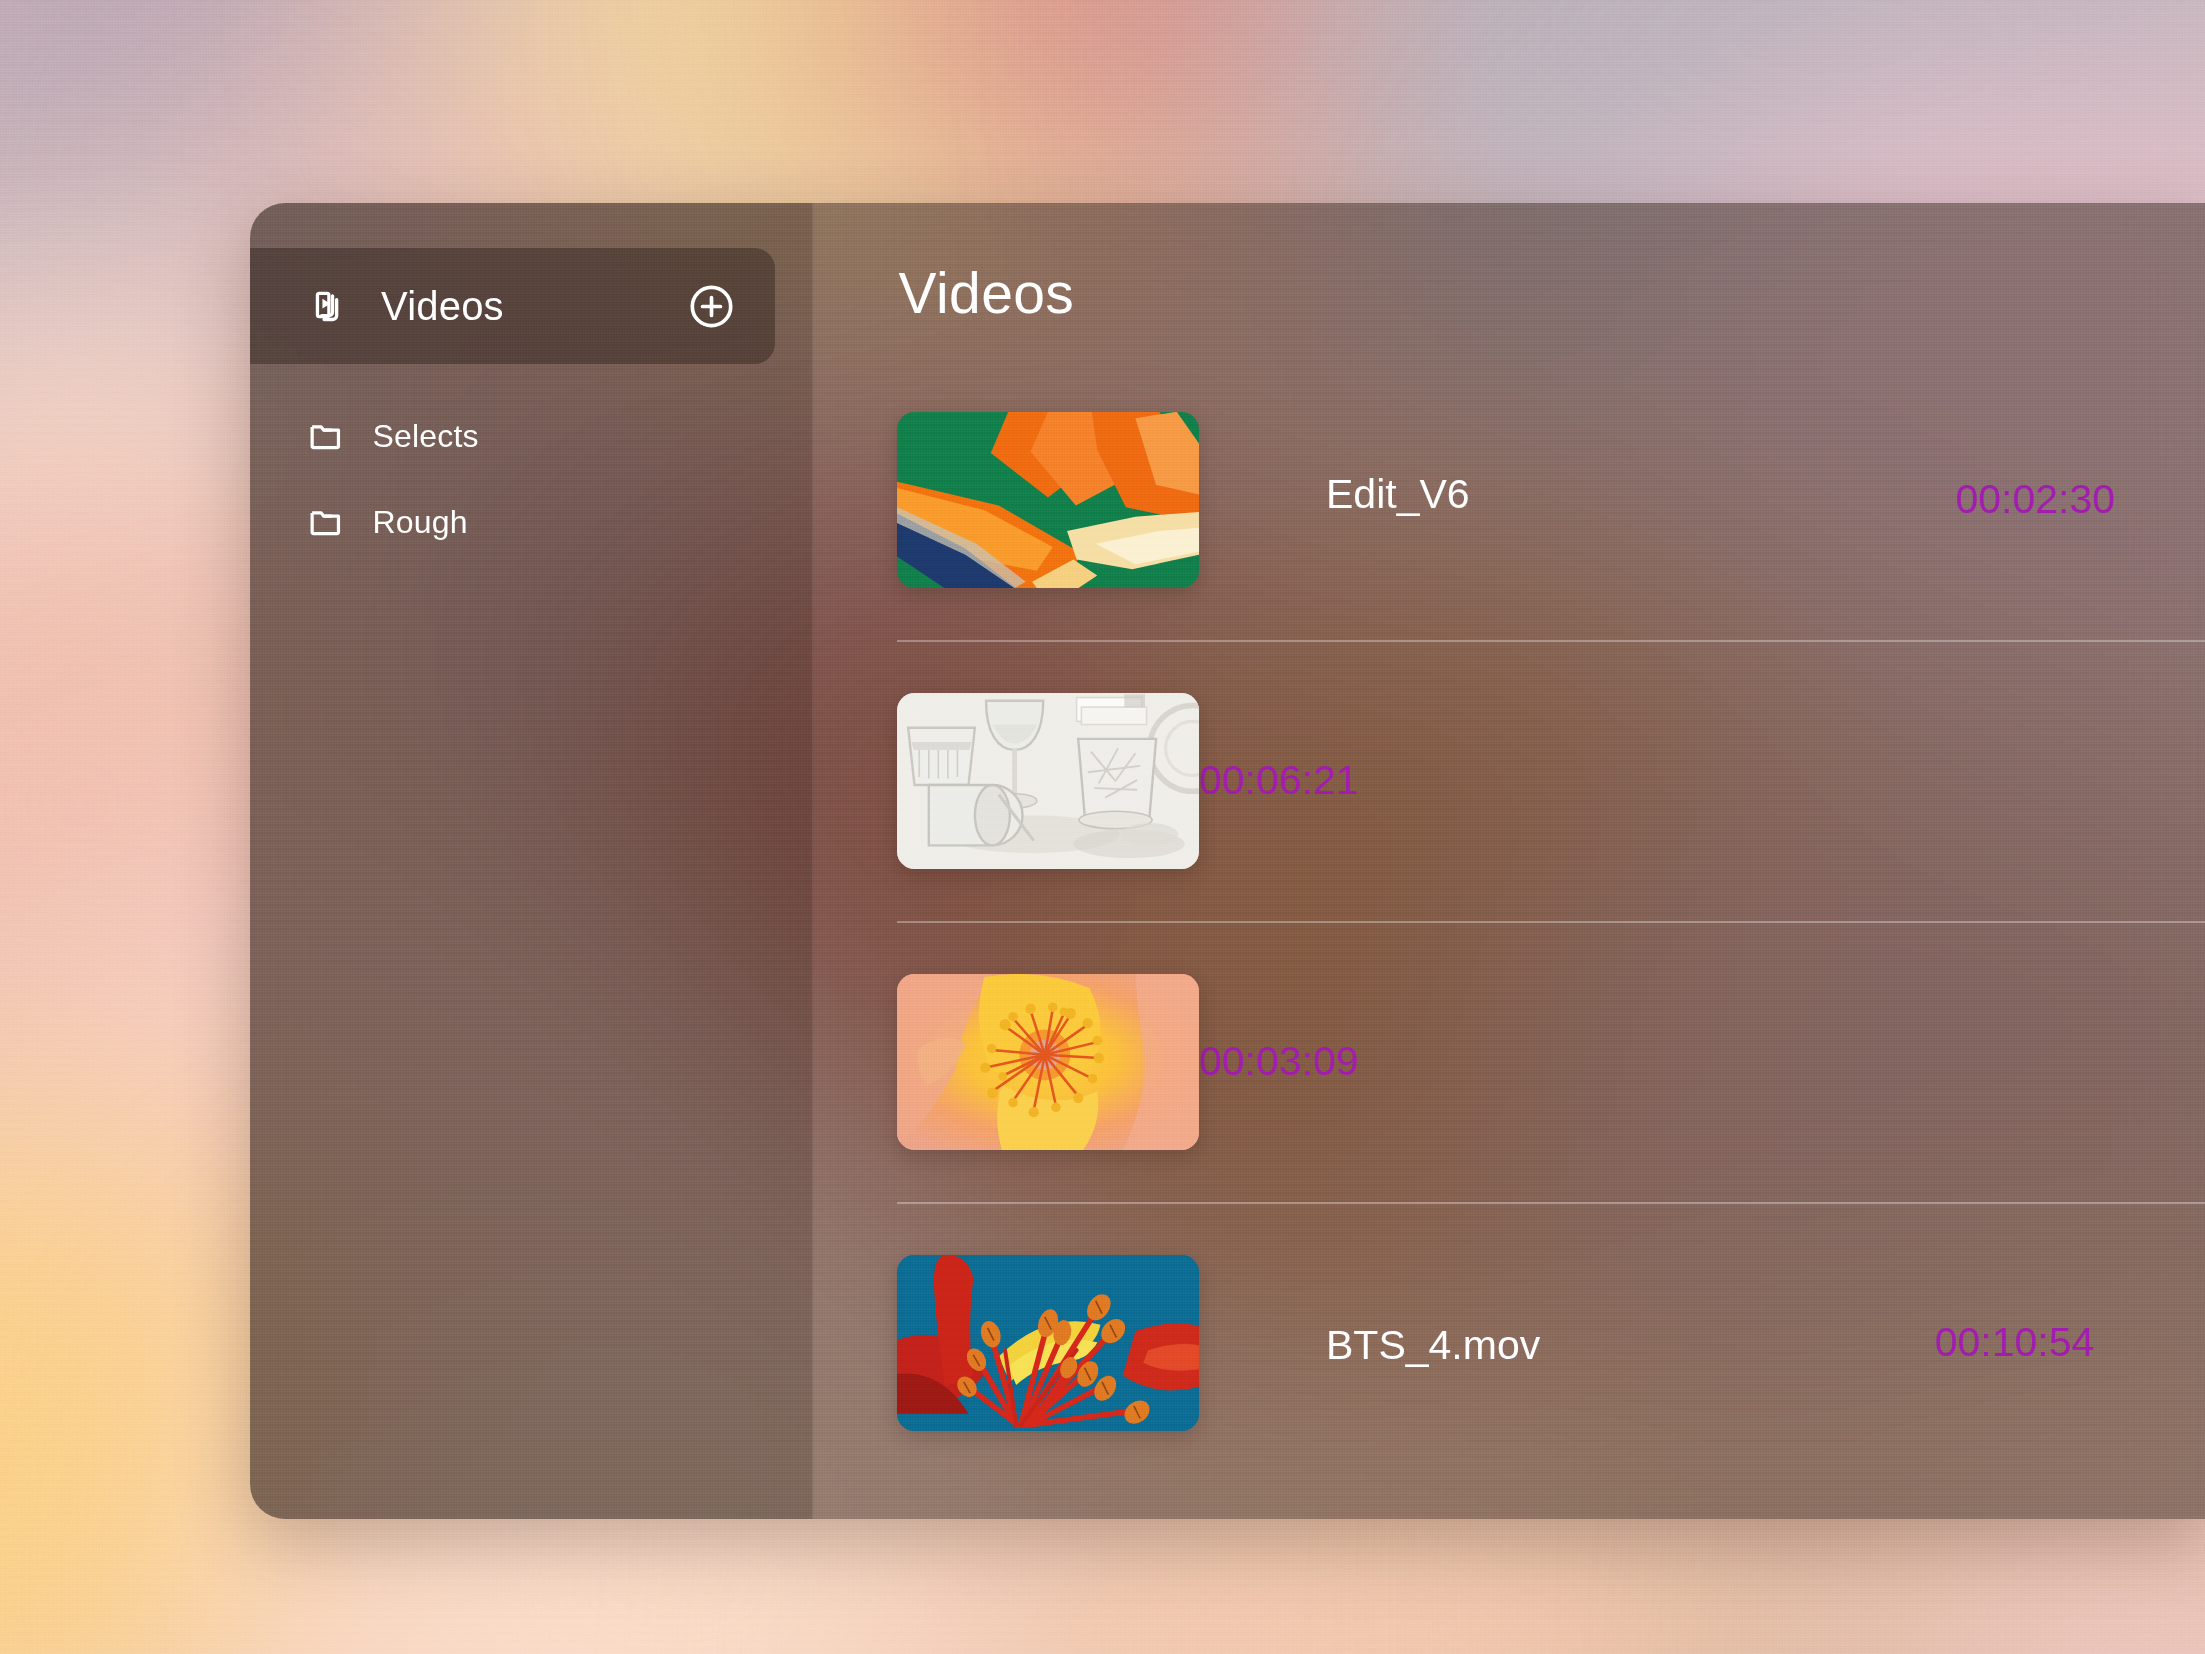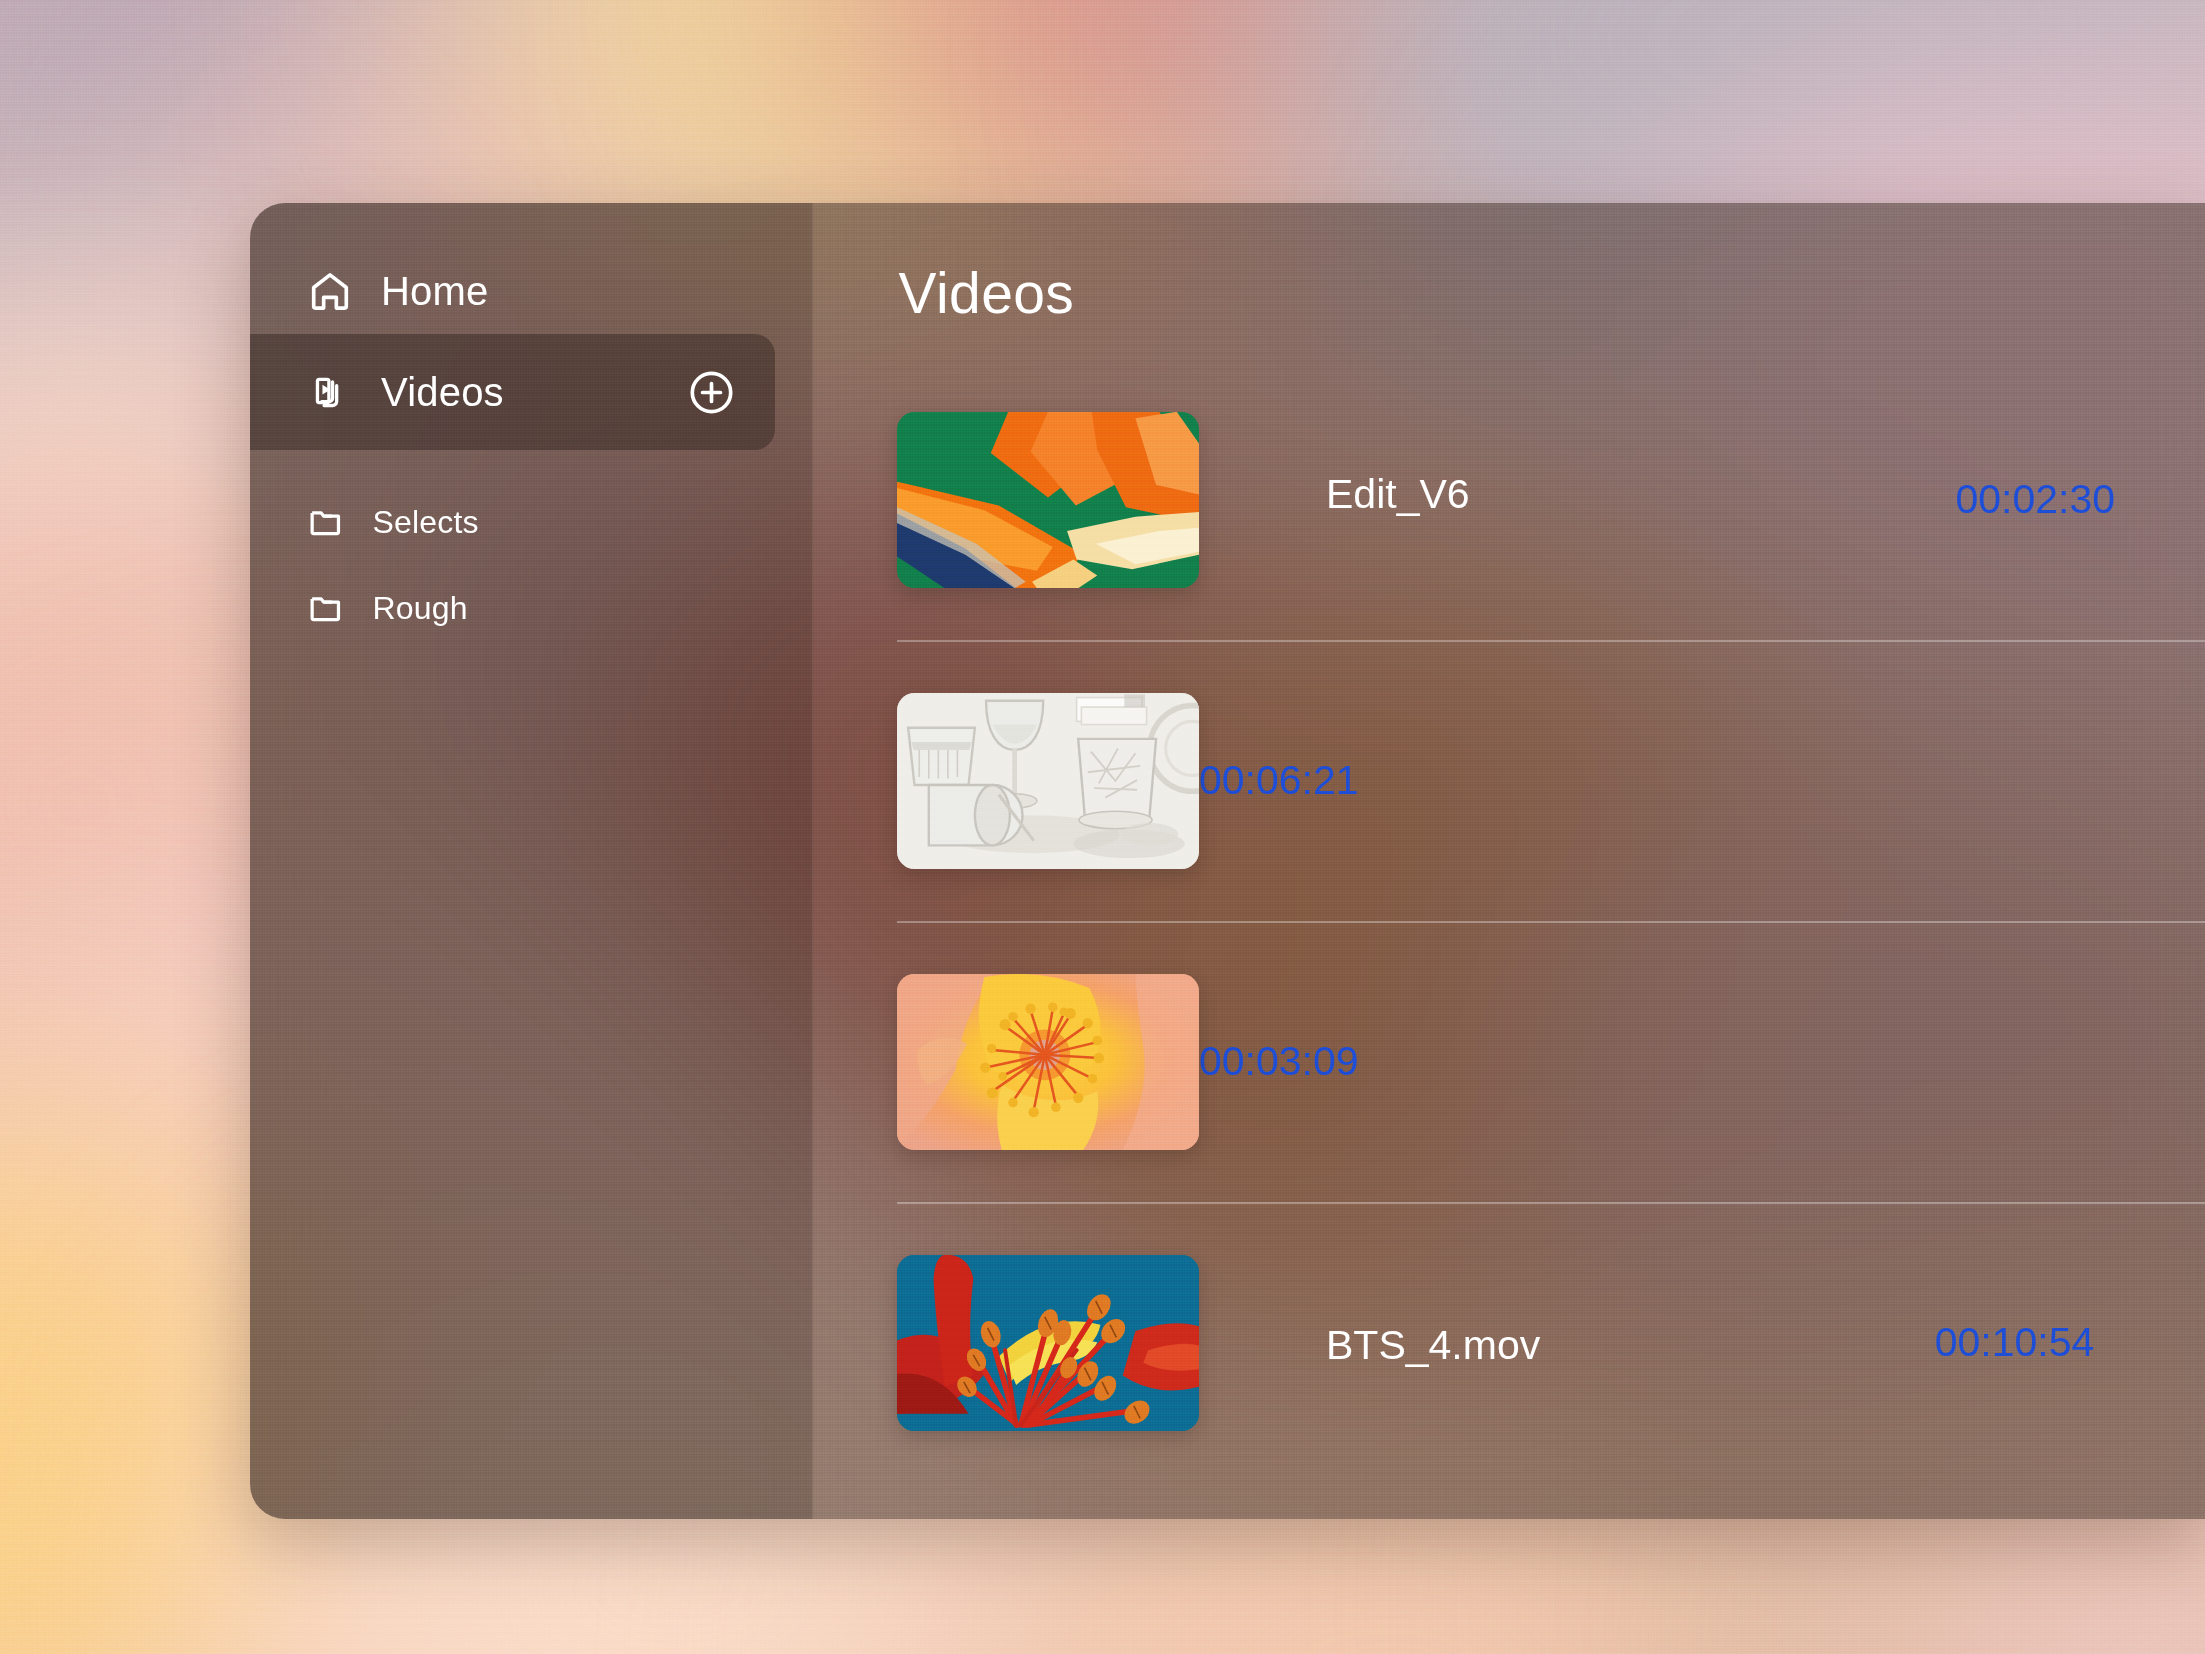--- a/index.html
+++ b/index.html
@@ -194,21 +194,21 @@
   .video-name {
     flex: 1 1 auto;
     margin-left: 127px;
     font-size: 41px;
     color: #ffffff;
     white-space: nowrap;
   }
   .video-time {
     flex: 0 0 auto;
     font-size: 41px;
-    color: #1d4ed8;
+    color: #a21caf;
     white-space: nowrap;
     text-align: right;
   }
   .t-off-1 { margin-right: 0px; }
   .t-off-2 { margin-right: 6.4px; }
   .t-off-3 { margin-right: 1.6px; }
   .t-off-4 { margin-right: 20.7px; }
   .n-off-1 { margin-top: -9.5px; }
   .n-off-2 { margin-top: 0px; }
   .n-off-3 { margin-top: 4.8px; }
@@ -236,28 +236,20 @@
     <div class="blob b-cream-b"></div>
     <div class="blob b-peach-b"></div>
     <div class="blob b-tan-br"></div>
     <div class="blob b-pink-br"></div>
   </div>
 
   <div class="panel">
 
     <nav class="sidebar">
 
-      <div class="nav-item">
-        <span class="nav-icon">
-          <svg viewBox="0 0 24 24" width="46" height="46" fill="none" stroke="#fff" stroke-width="1.9" stroke-linecap="round" stroke-linejoin="round">
-            <path d="M3.5 10.2 12 3.6l8.5 6.6V20a.9.9 0 0 1-.9.9h-4.3v-5.6H8.7v5.6H4.4a.9.9 0 0 1-.9-.9z"></path>
-          </svg>
-        </span>
-        <span class="nav-label">Home</span>
-      </div>
 
       <div class="nav-item selected">
         <span class="nav-icon">
           <svg viewBox="0 0 26 26" width="48" height="48" fill="none" stroke="#fff" stroke-width="1.8" stroke-linejoin="round">
             <path d="M7.2 4.2h4.2c.6 0 1 .4 1 1v10.6c0 .6-.4 1-1 1H7.2c-.6 0-1-.4-1-1V5.2c0-.6.4-1 1-1z" transform="translate(0,2)"></path>
             <path d="M14.4 7.6v8.8c0 1-.8 1.8-1.8 1.8H8.5" stroke-linecap="round"></path>
             <path d="M16.6 9.6v8.5c0 1.2-1 2.2-2.2 2.2h-4.6" stroke-linecap="round"></path>
             <path d="M8.9 9.1v5.3l4.3-2.65z" fill="#fff" stroke="none"></path>
           </svg>
         </span>

